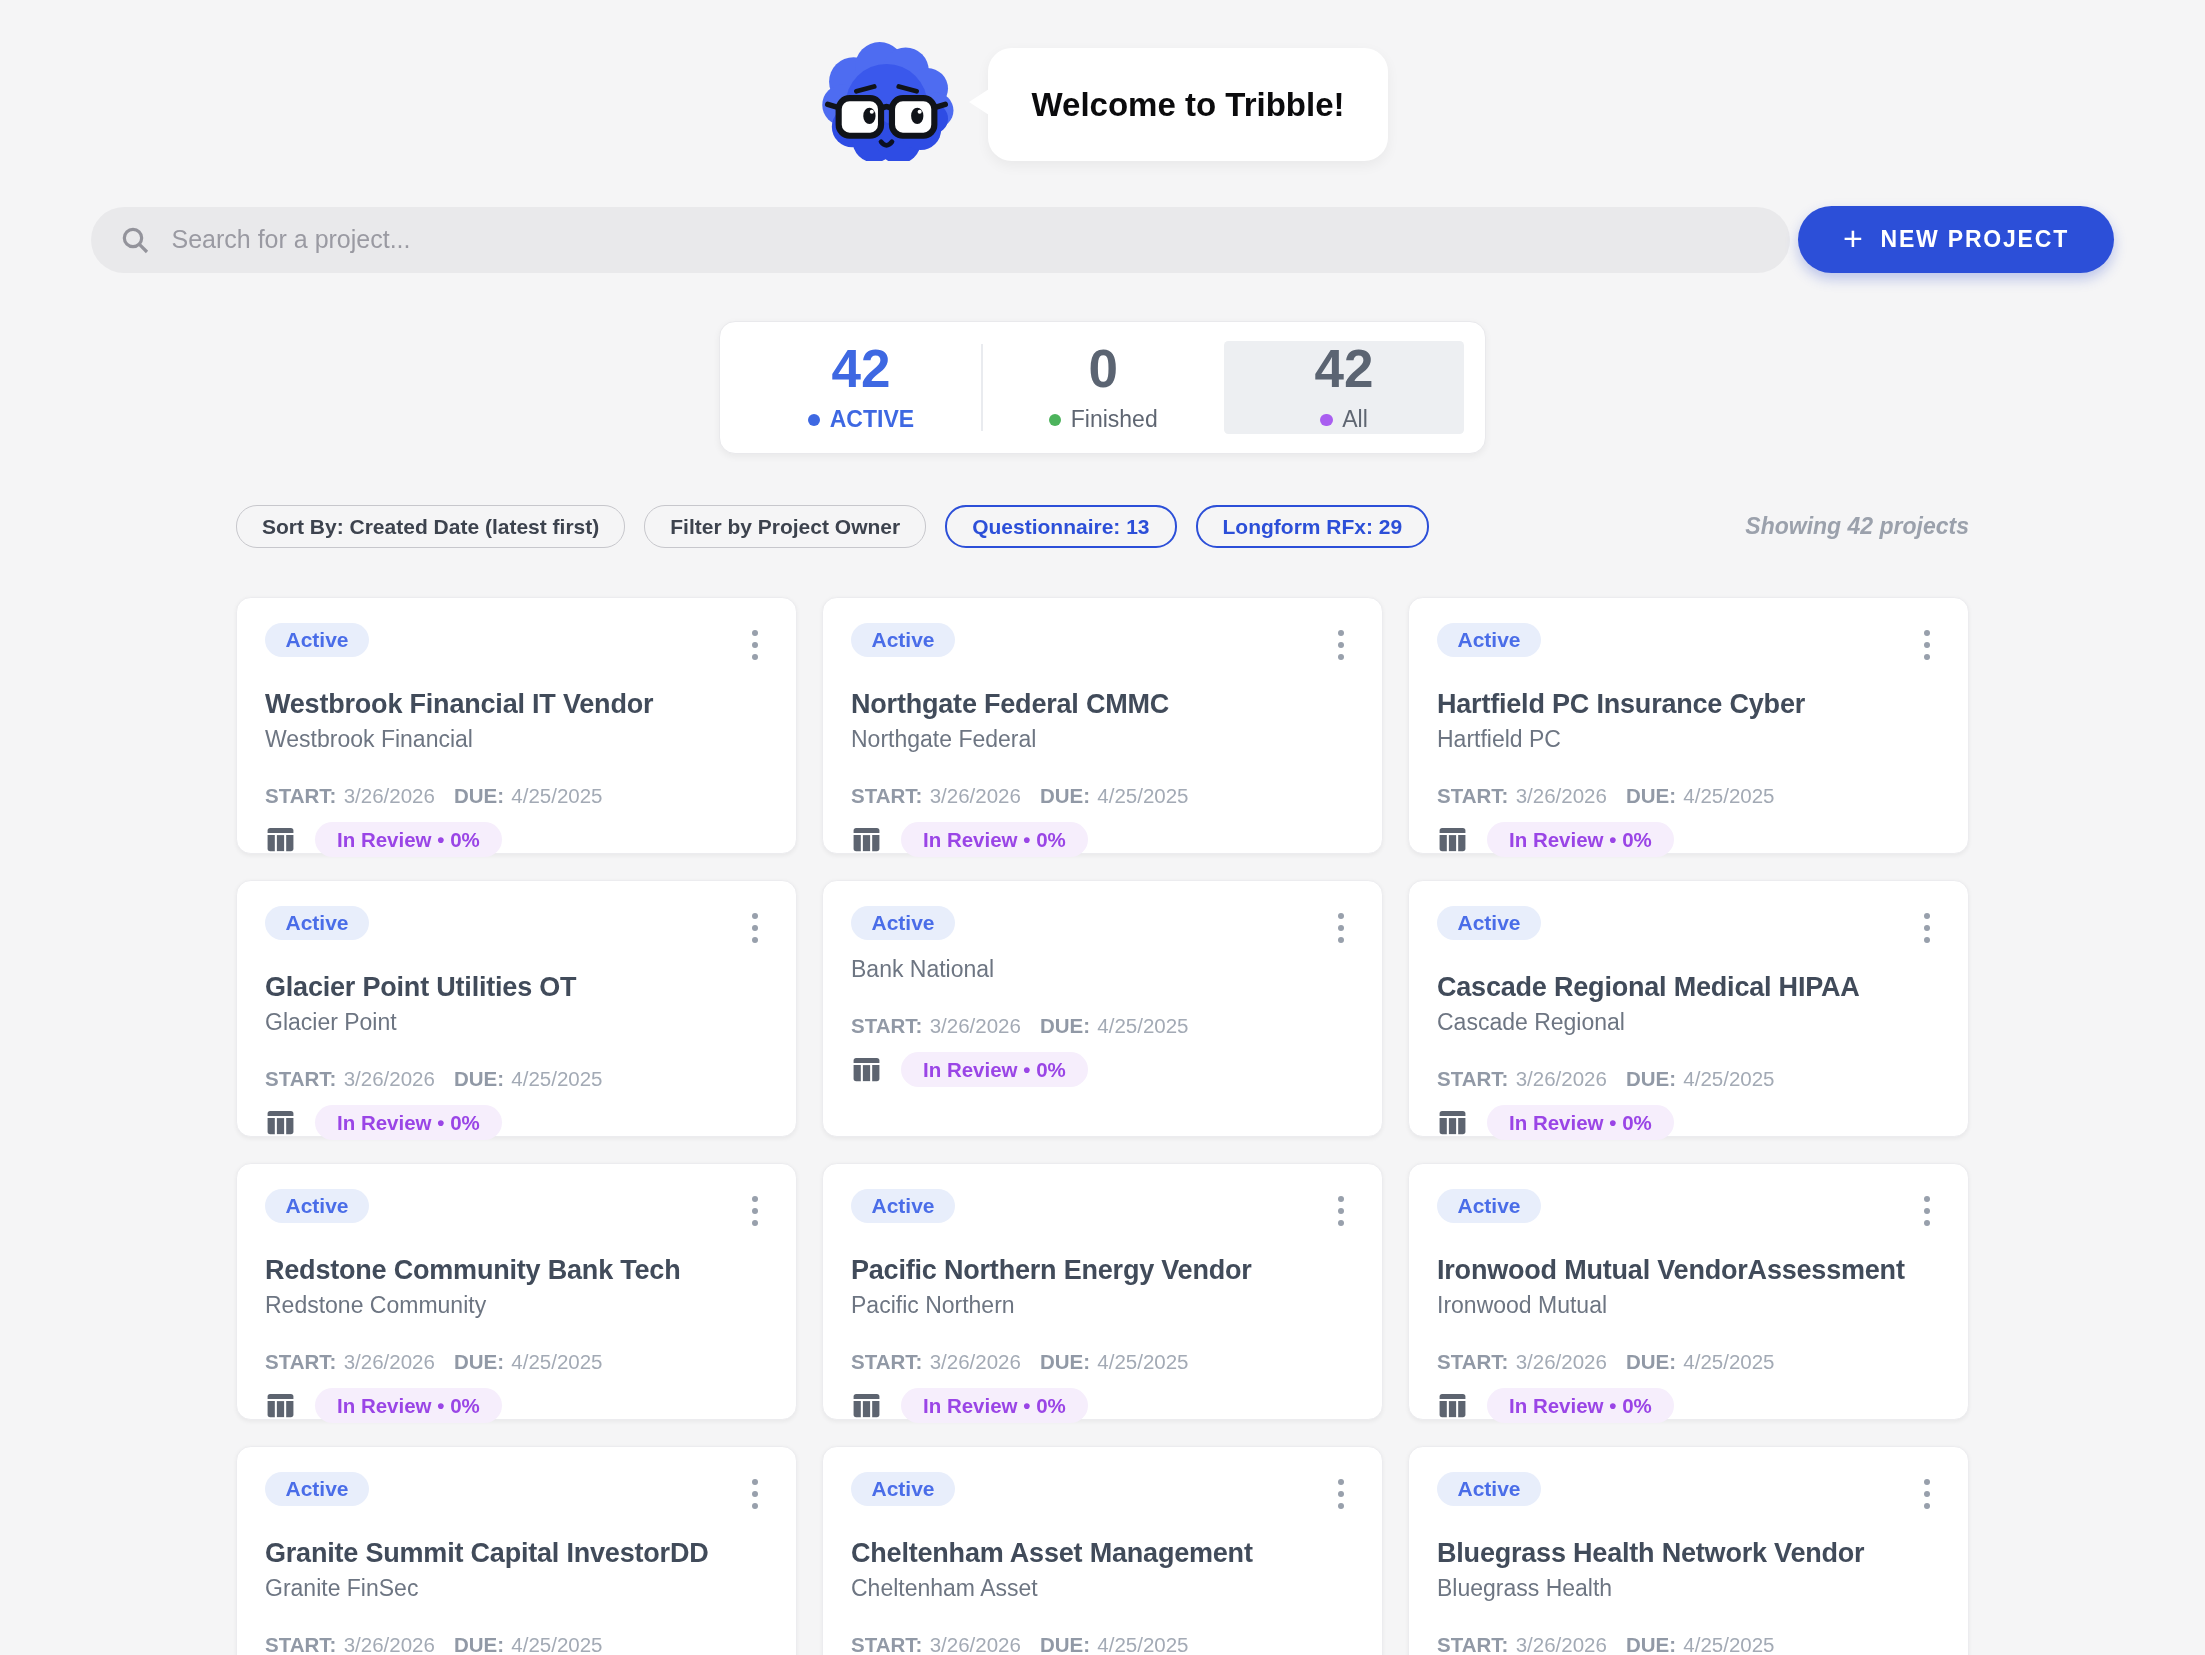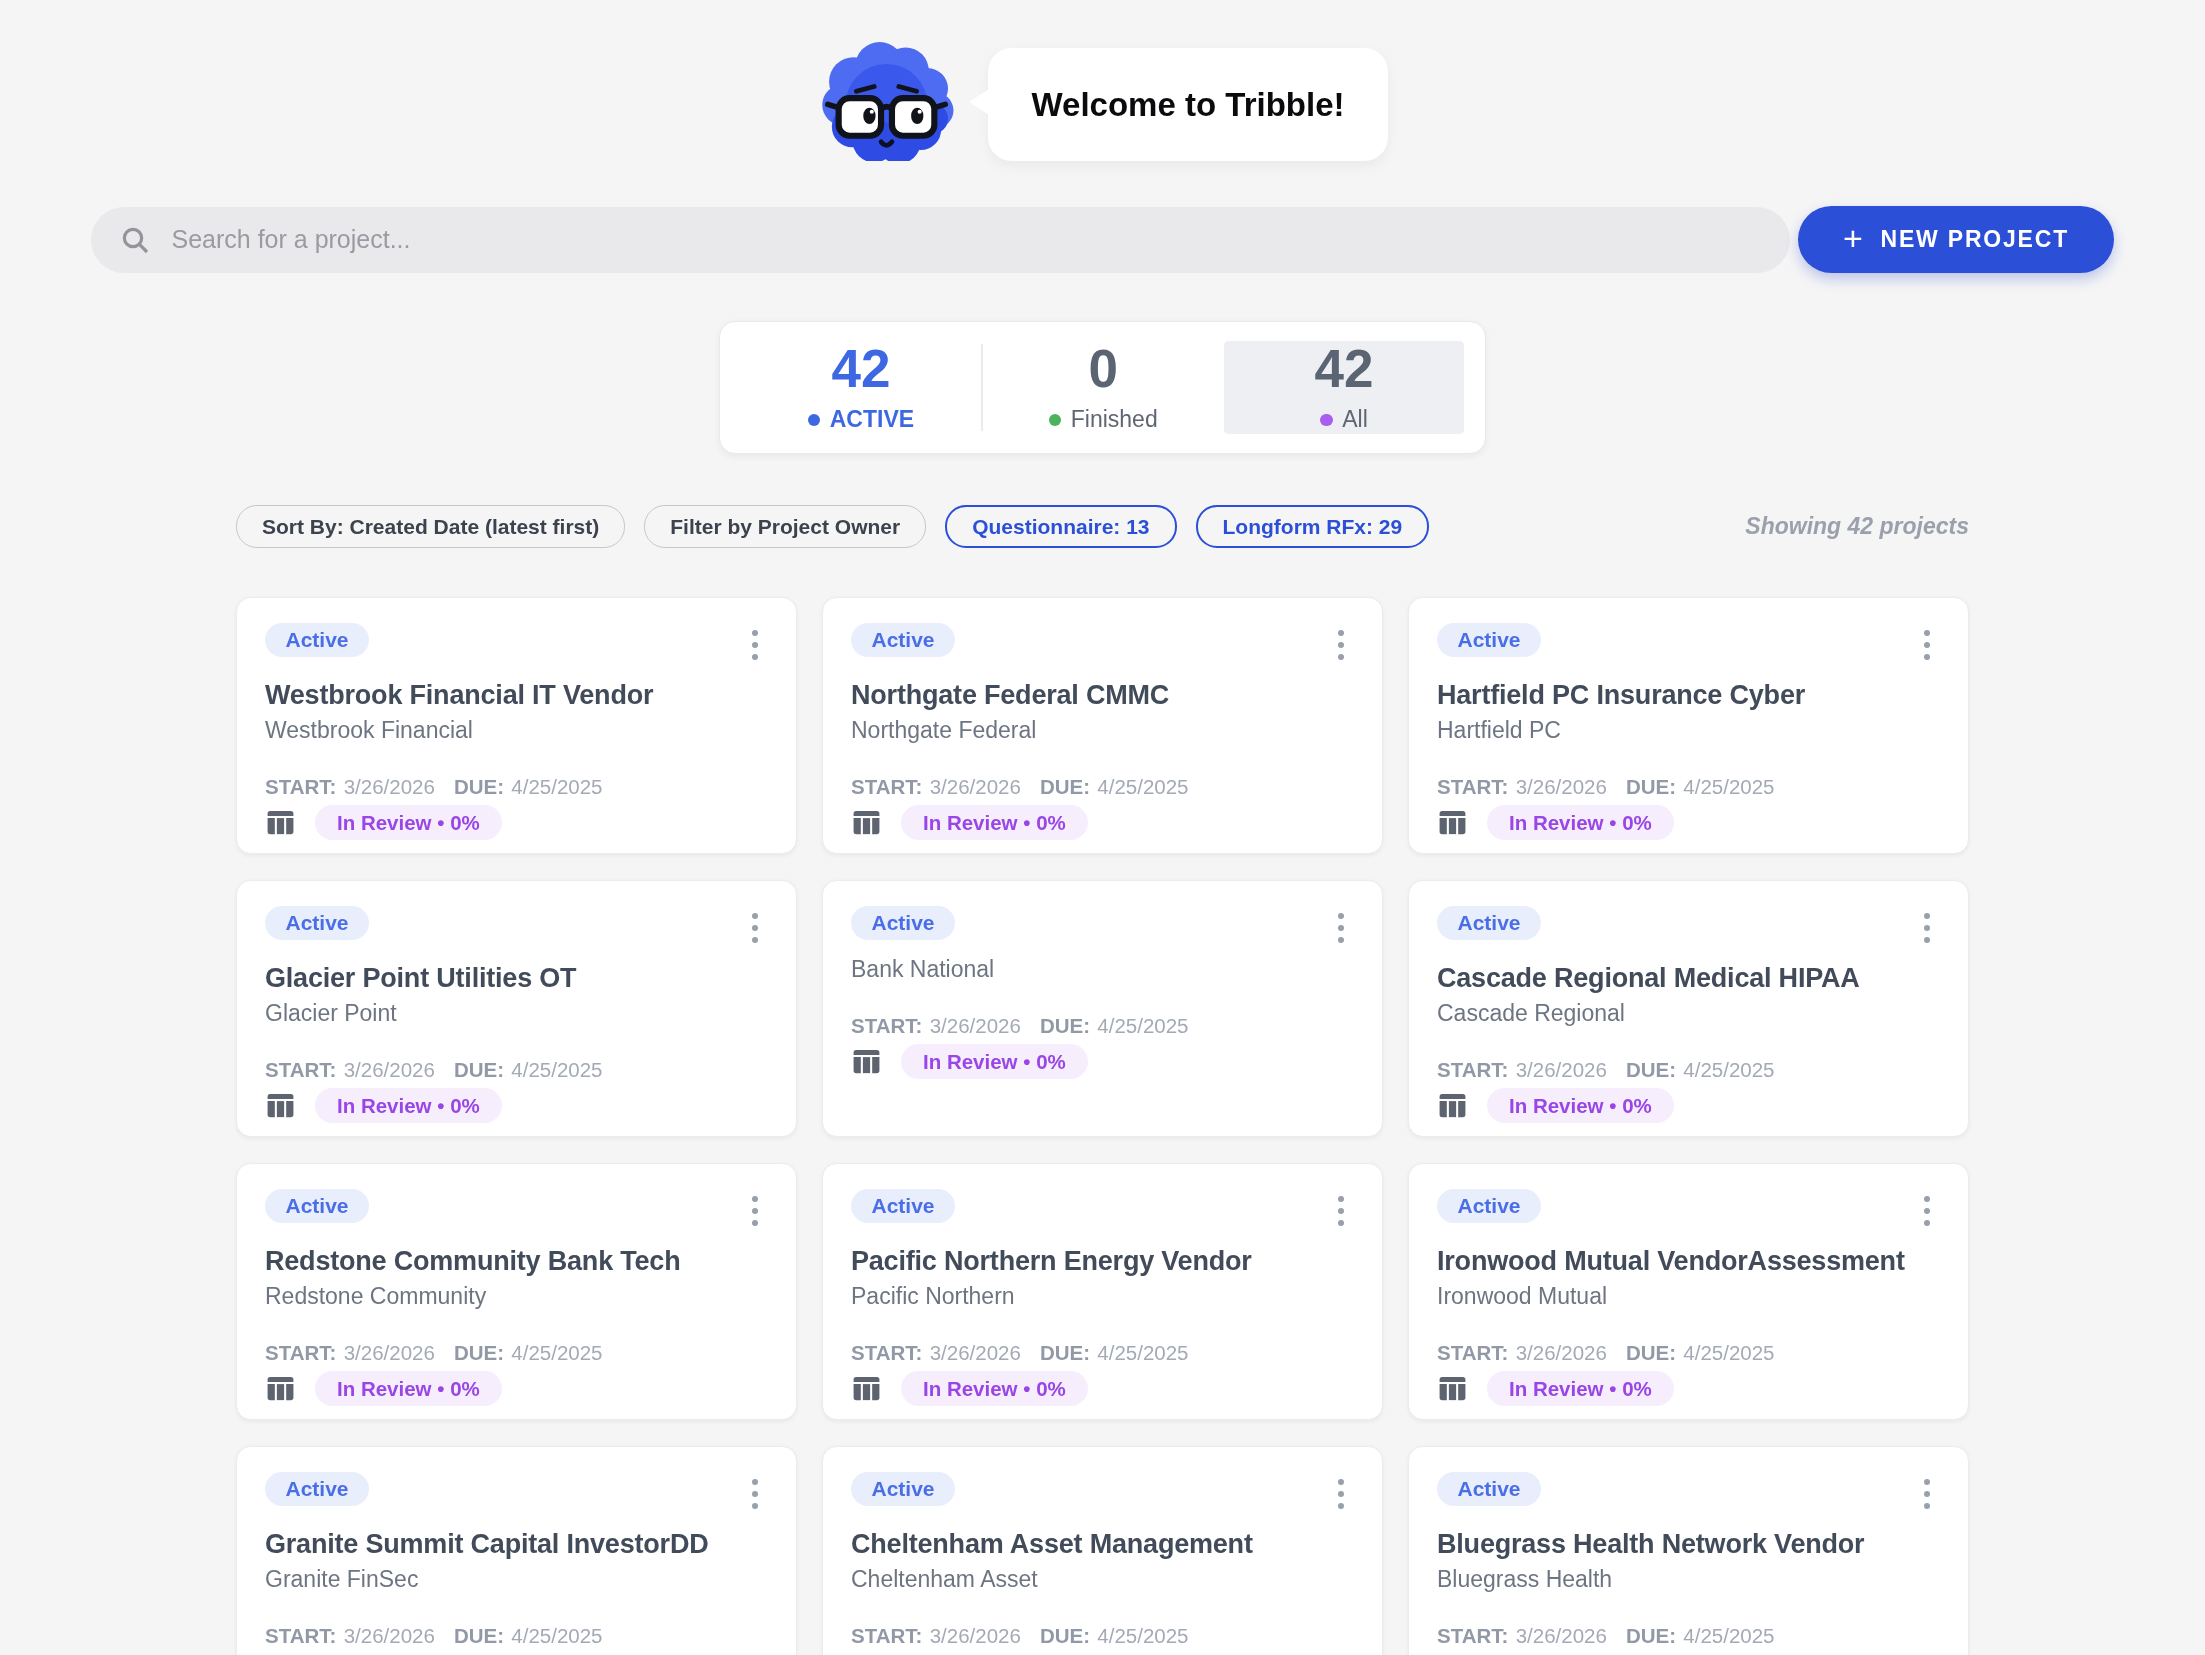--- a/index.html
+++ b/index.html
@@ -80,26 +80,26 @@
     box-shadow:0 1.5px 4.4px rgba(0,0,0,.05); height:257px; padding:25px 28px 17.6px;
     display:flex; flex-direction:column; cursor:pointer;
   }
   .card-top { display:flex; justify-content:space-between; align-items:flex-start; }
   .badge {
     background:#e8eefb; color:#4a6de8; font-weight:bold; font-size:21px;
     height:34px; padding:0 20.5px; border-radius:17px; display:inline-flex; align-items:center;
   }
   .kebab { display:flex; flex-direction:column; gap:5.9px; padding:7.3px 10.3px; cursor:pointer; }
   .kebab i { width:5.9px; height:5.9px; border-radius:50%; background:#98a0ac; }
-  .card h3 { margin-top:13px; font-size:27px; line-height:31px; color:#414b5a; font-weight:bold; letter-spacing:-0.2px; }
+  .card h3 { margin-top:22px; font-size:27px; line-height:31px; color:#414b5a; font-weight:bold; letter-spacing:-0.2px; }
   .subtitle { margin-top:5.9px; font-size:23px; line-height:26px; color:#6d7582; }
   .dates { margin-top:34px; font-size:20.5px; line-height:20.5px; color:#a3aab5; display:flex; }
   .dates .dlabel { font-weight:bold; color:#9199a6; margin-right:7.3px; }
   .dates .dval { margin-right:19px; }
-  .card-status { margin-top:8px; display:flex; align-items:center; gap:19px; }
+  .card-status { margin-top:16px; display:flex; align-items:center; gap:19px; }
   .table-icon { width:31px; height:31px; fill:#5d6470; flex:0 0 auto; }
   .pill {
     background:#f6eefc; color:#9a45e6; font-weight:bold; font-size:20.5px;
     height:35px; padding:0 22px; border-radius:17.6px; display:inline-flex; align-items:center; white-space:nowrap;
   }
 </style>
 </head>
 <body>
 
 <div class="hero">

